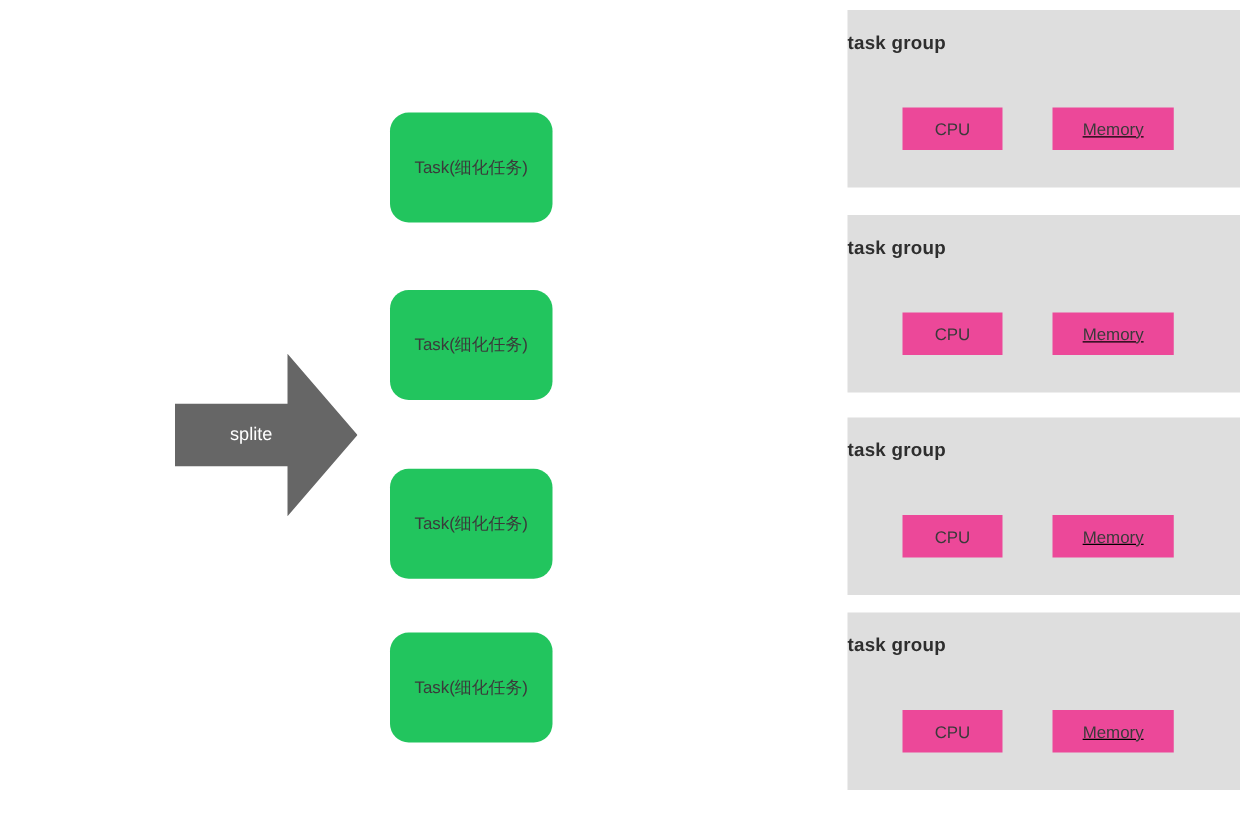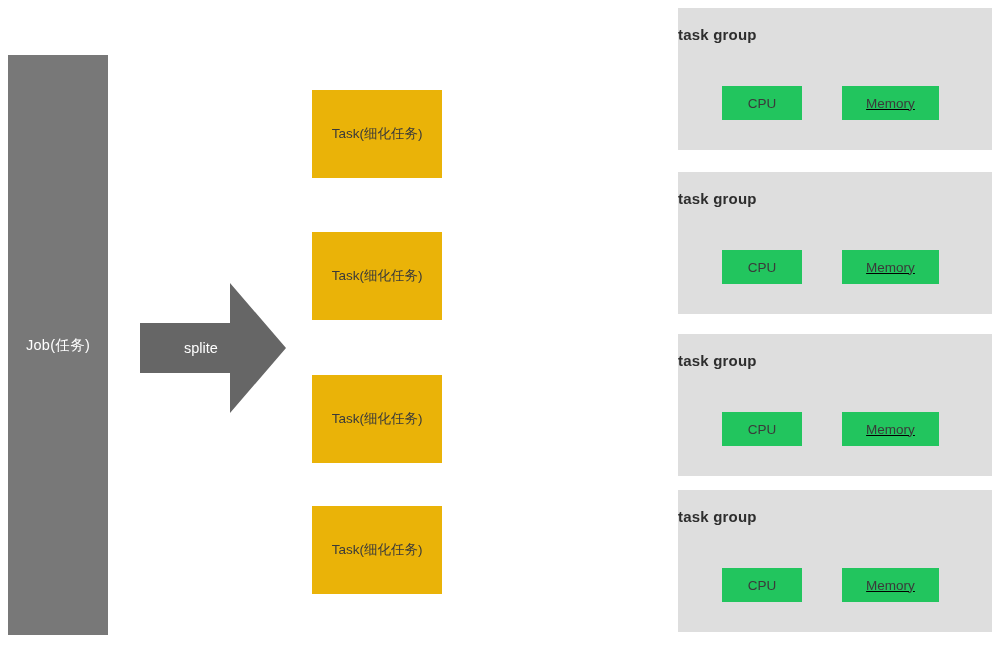--- a/index.html
+++ b/index.html
@@ -74,25 +74,26 @@
   #arrow-schedule .arrow-label {
     left: 36px;
   }
 
   
   .task-box {
     position: absolute;
     left: 312px;
     width: 130px;
     height: 88px;
-    background: #eab308;
+    background: #22c55e;
     display: flex;
     align-items: center;
     justify-content: center;
     box-sizing: border-box;
+    border-radius: 15px;
   }
   .task-label {
     color: #3a3a3a;
     font-size: 13.5px;
     line-height: 22px;
     text-align: center;
     width: 108px;
     word-break: break-all;
   }
 
@@ -113,21 +114,21 @@
     text-align: left;
     font-size: 15px;
     font-weight: bold;
     color: #2e2e2e;
     letter-spacing: .2px;
   }
   .res-box {
     position: absolute;
     top: 78px;
     height: 34px;
-    background: #22c55e;
+    background: #ec4899;
     display: flex;
     align-items: center;
     justify-content: center;
     box-sizing: border-box;
   }
   .res-cpu {
     left: 44px;
     width: 80px;
   }
   .res-mem {
@@ -139,23 +140,20 @@
     font-size: 13.5px;
     color: #3a3a3a;
     white-space: nowrap;
   }
 </style>
 </head>
 <body>
 
 <div id="canvas">
 
-  <div class="job-box">
-    <span class="job-label">Job(任务)</span>
-  </div>
 
   <div class="arrow" id="arrow-splite">
     <svg width="146" height="130" viewBox="0 0 146 130">
       <polygon points="0,40 90,40 90,0 146,65 90,130 90,90 0,90" fill="#666666"></polygon>
     </svg>
     <span class="arrow-label">splite</span>
   </div>
 
 
   <div class="task-box" style="top:90px;">

